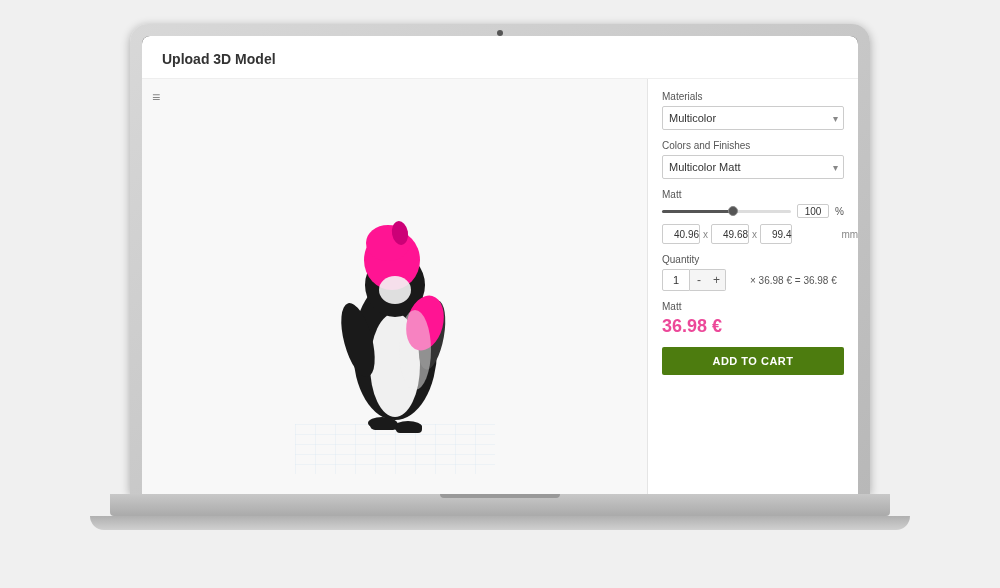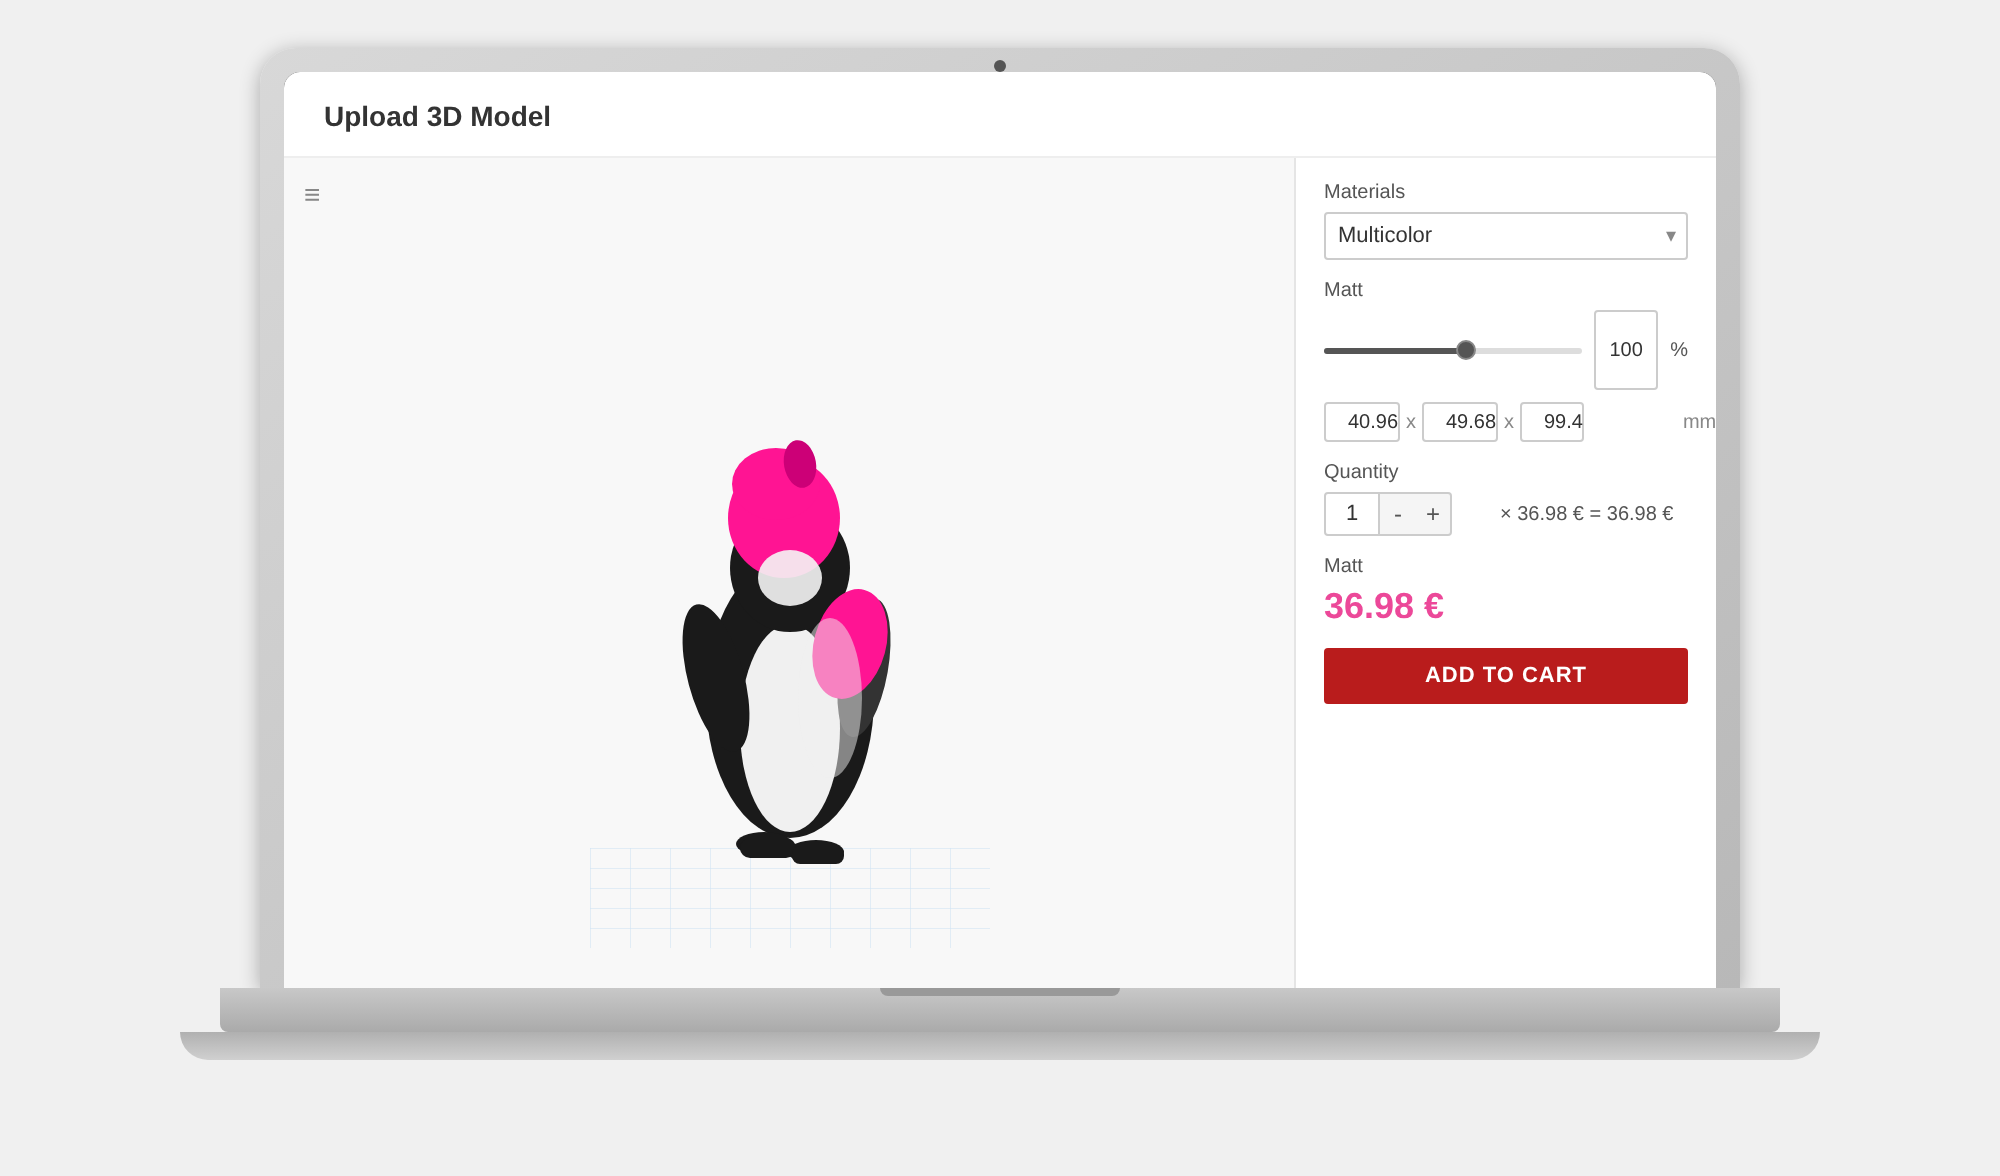--- a/index.html
+++ b/index.html
@@ -247,21 +247,21 @@
       transform: translate(-50%, -50%);
       width: 10px;
       height: 10px;
       background: #555;
       border-radius: 50%;
       border: 1px solid #888;
     }
 
     .scale-value-box {
       width: 32px;
-      height: 40px;
+      height: 14px;
       border: 1px solid #ccc;
       border-radius: 2px;
       font-size: 10px;
       text-align: left;
       color: #333;
       display: flex;
       align-items: center;
       justify-content: center;
     }
 
@@ -353,21 +353,21 @@
       font-weight: bold;
       color: #ec4899;
       margin-top: 2px;
       margin-bottom: 10px;
     }
 
     
     .add-cart-btn {
       width: 100%;
       height: 28px;
-      background: #b91c1c;
+      background: #4d7c0f;
       border: none;
       border-radius: 2px;
       color: #fff;
       font-size: 11px;
       font-weight: bold;
       letter-spacing: 0.5px;
       cursor: pointer;
       text-transform: uppercase;
     }
   </style>
@@ -442,20 +442,28 @@
               <div class="field-group">
                 <span class="field-label">Materials</span>
                 <div class="select-wrapper">
                   <select class="select-box">
                     <option>Multicolor</option>
                   </select>
                 </div>
               </div>
 
               
+              <div class="field-group">
+                <span class="field-label">Colors and Finishes</span>
+                <div class="select-wrapper">
+                  <select class="select-box">
+                    <option>Multicolor Matt</option>
+                  </select>
+                </div>
+              </div>
 
               
               <div class="field-group">
                 <span class="field-label">Matt</span>
                 <div class="scale-row">
                   <div class="slider-container">
                     <div class="slider-track">
                       <div class="slider-fill"></div>
                       <div class="slider-thumb"></div>
                     </div>

